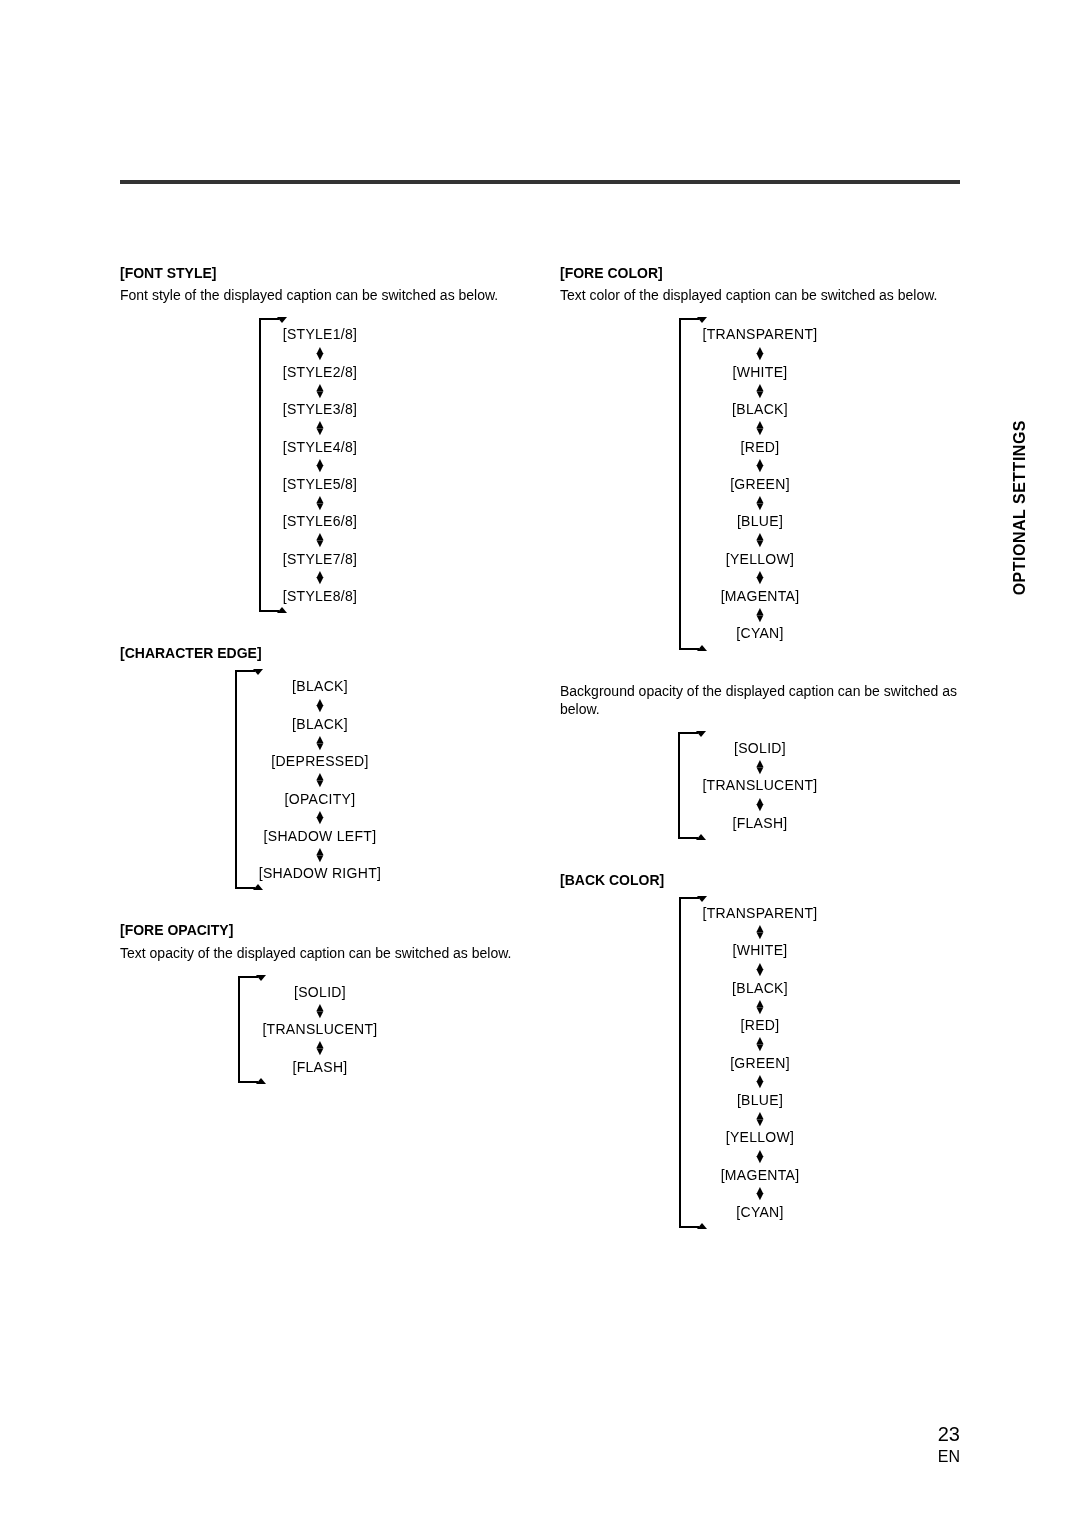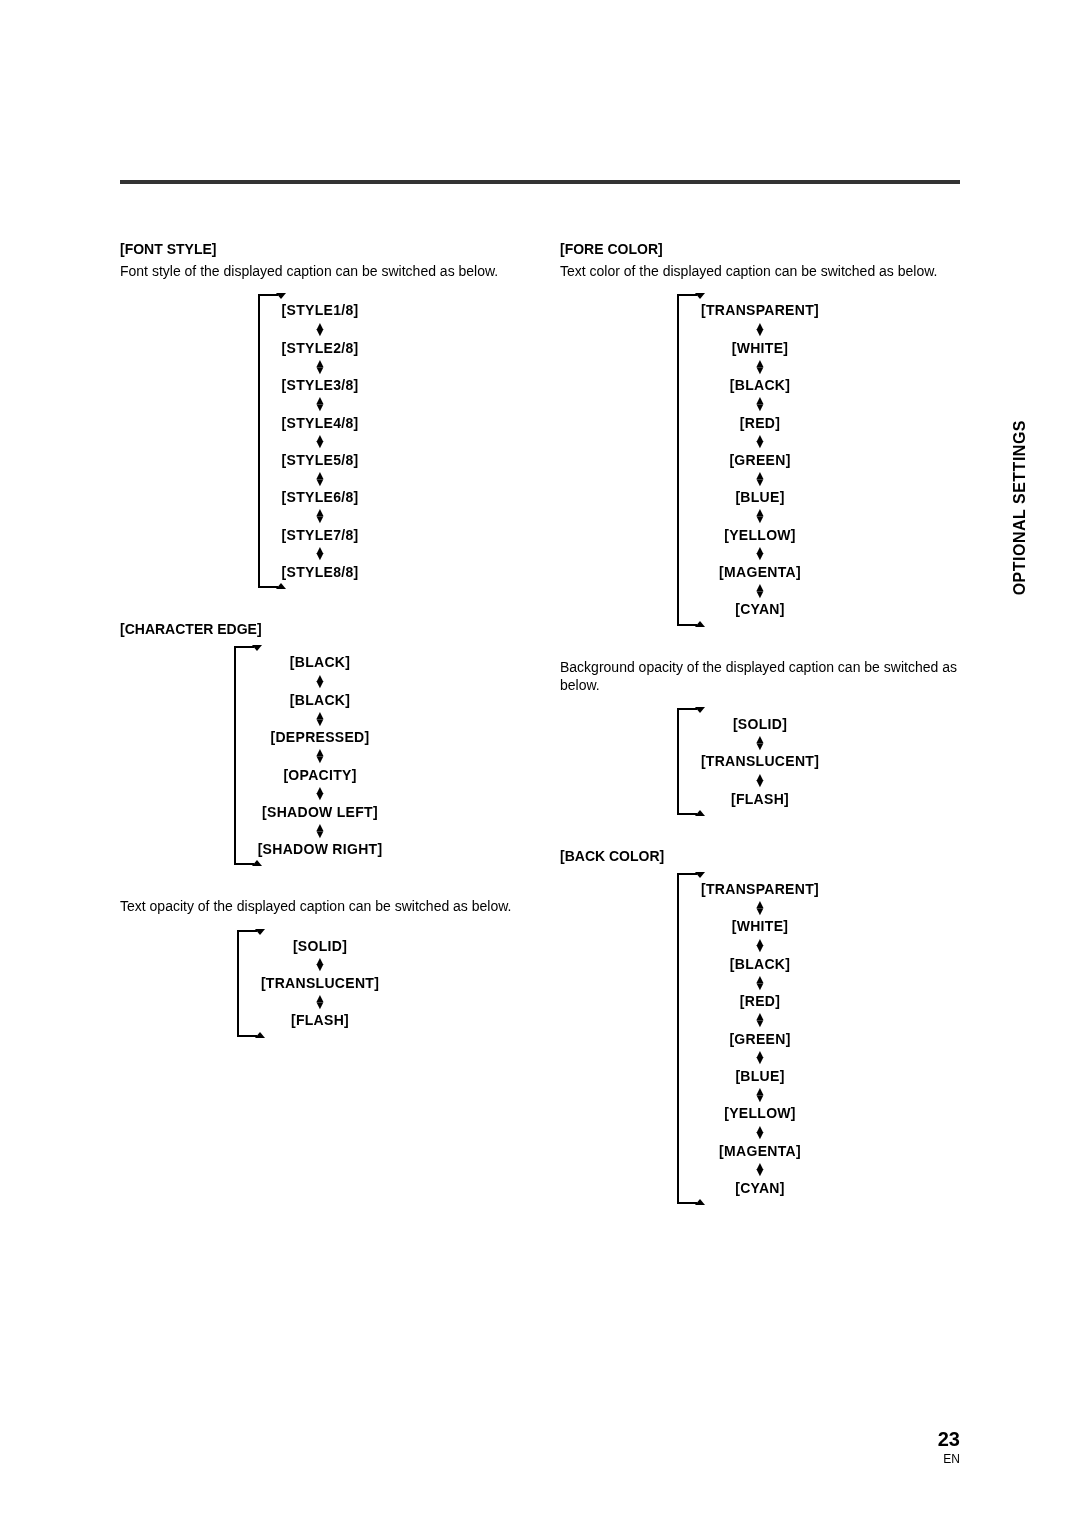--- a/index.html
+++ b/index.html
@@ -1,34 +1,34 @@
 <!DOCTYPE html>
 <html><head>
 <meta charset="utf-8">
 <style>
 html,body{margin:0;padding:0;background:#fff;color:#000;font-family:Arial,Helvetica,sans-serif;font-size:14px;line-height:1.3}
 .page{width:1080px;height:1528px;position:relative;box-sizing:border-box;padding:180px 120px 70px 120px}
 .hr{position:absolute;left:120px;right:120px;top:180px;height:4px;background:#333}
-.cols{display:flex;gap:40px;margin-top:60px}
+.cols{display:flex;gap:40px;margin-top:84px}
 .col{flex:1}
 .section{margin-bottom:28px}
 .sec-title{font-weight:700;font-size:14px;margin-bottom:4px}
 .sec-desc{font-size:14px;margin-bottom:10px}
 .cycle{display:flex;flex-direction:column;align-items:center;position:relative;padding:10px 0;margin:0 auto;width:fit-content}
-.cycle-item{font-weight:700;letter-spacing:.3px;white-space:nowrap;margin:1px 0}
+.cycle-item{font-weight:400;letter-spacing:.3px;white-space:nowrap;margin:1px 0}
 .ud{display:flex;flex-direction:column;align-items:center;line-height:.55;font-size:12px;margin:2px 0}
 .ud span{display:block}
 .cycle-wrap{position:relative;display:inline-block;padding:0 24px}
 .cycle-bracket-left{position:absolute;left:0;top:4px;bottom:4px;width:18px;border-left:2px solid #000;border-top:2px solid #000;border-bottom:2px solid #000}
 .cycle-bracket-left::before{content:"";position:absolute;top:-2px;right:-6px;border-left:6px solid #000;border-top:5px solid transparent;border-bottom:5px solid transparent;transform:translateY(-3px) rotate(90deg)}
 .cycle-bracket-left::after{content:"";position:absolute;bottom:-2px;right:-6px;border-left:6px solid #000;border-top:5px solid transparent;border-bottom:5px solid transparent;transform:translateY(3px) rotate(-90deg)}
 .side-label{position:absolute;right:70px;top:420px;transform:rotate(-90deg);transform-origin:right top;font-weight:700;font-size:16px;letter-spacing:.5px}
 .page-num{position:absolute;right:120px;bottom:60px;text-align:right}
-.page-num .n{font-weight:700;font-size:20px}
-.page-num .en{font-size:12px}
+.page-num .n{font-weight:400;font-size:20px}
+.page-num .en{font-size:16px}
 </style>
 </head>
 <body>
 
 <div class="page">
   <div class="hr"></div>
 
   <div class="side-label">OPTIONAL SETTINGS</div>
 
   <div class="cols">
@@ -100,20 +100,21 @@
                 </div>
                 <div class="cycle-item">[SHADOW LEFT]</div>
                 <div class="ud">
                   <span>▲</span>
                   <span>▼</span>
                 </div>
                 <div class="cycle-item">[SHADOW RIGHT]</div>
               </div></div></div>
         </div>
         <div class="section">
+          <div class="sec-title">[FORE OPACITY]</div>
           <div class="sec-desc">Text opacity of the displayed caption can be switched as below.</div>
           <div style="text-align: center;"><div class="cycle-wrap"><div class="cycle-bracket-left"></div><div class="cycle">
                 <div class="cycle-item">[SOLID]</div>
                 <div class="ud">
                   <span>▲</span>
                   <span>▼</span>
                 </div>
                 <div class="cycle-item">[TRANSLUCENT]</div>
                 <div class="ud">
                   <span>▲</span>

